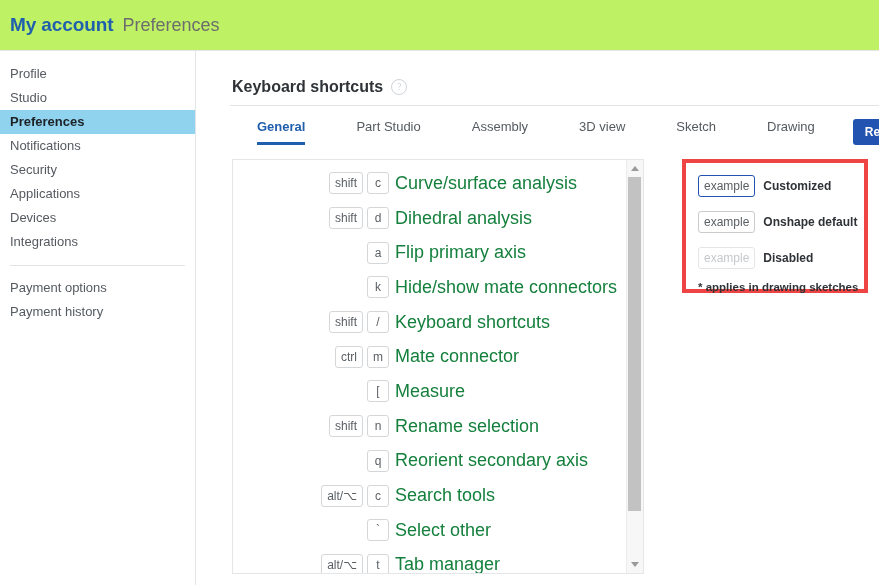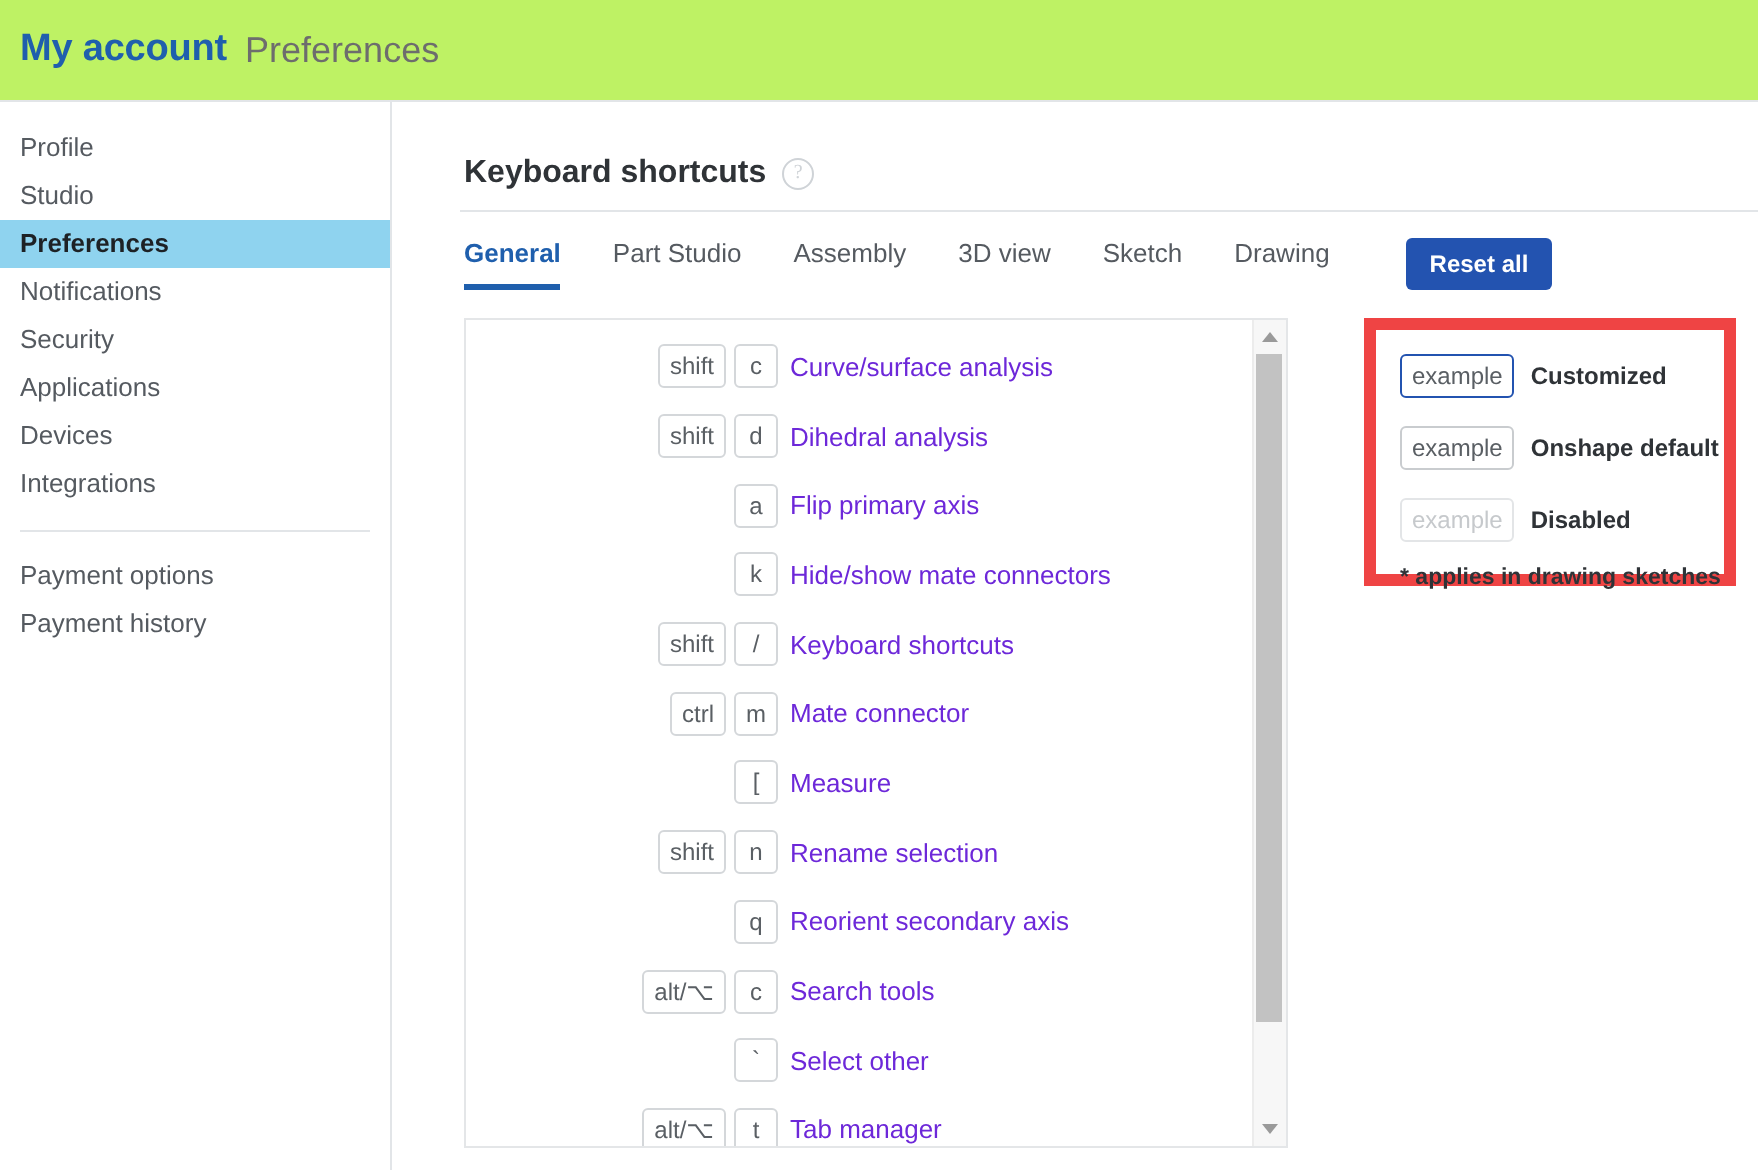--- a/index.html
+++ b/index.html
@@ -118,20 +118,21 @@
   }
   .tab {
     font-size: 13px;
     color: #555a60;
     padding: 0 0 7px 0;
     margin-right: 26px;
     cursor: pointer;
     white-space: nowrap;
     border-bottom: 3px solid transparent;
     line-height: 16px;
+    margin-left: 25px;
   }
   .tab.active {
     color: #1f5fad;
     font-weight: bold;
     border-bottom-color: #1f5fad;
   }
   #reset-all-button {
     background: #2353b0;
     color: #ffffff;
     font-size: 12px;
@@ -189,22 +190,22 @@
     font-size: 12px;
     line-height: 14px;
     padding: 3px 5px;
     margin-left: 4px;
     min-width: 10px;
     text-align: center;
     font-family: "Liberation Sans", sans-serif;
     cursor: pointer;
   }
   .shortcut-label {
-    font-size: 13px;
-    color: #6d28d9;
+    font-size: 18px;
+    color: #15803d;
     white-space: nowrap;
   }
 
   
   #panel-scrollbar {
     width: 16px;
     flex: 0 0 16px;
     background: #f7f7f7;
     border-left: 1px solid #ececec;
     display: flex;
@@ -242,21 +243,21 @@
     height: 334px;
     background: #c2c2c2;
     cursor: pointer;
   }
 
   
   #legend-box {
     width: 186px;
     height: 134px;
     box-sizing: border-box;
-    border: 6px solid #ef4444;
+    border: 4px solid #ef4444;
     margin-left: 38px;
     padding: 12px 10px 0 12px;
     background: #ffffff;
   }
   .legend-row {
     display: flex;
     align-items: center;
     margin-bottom: 14px;
   }
   .legend-chip {

